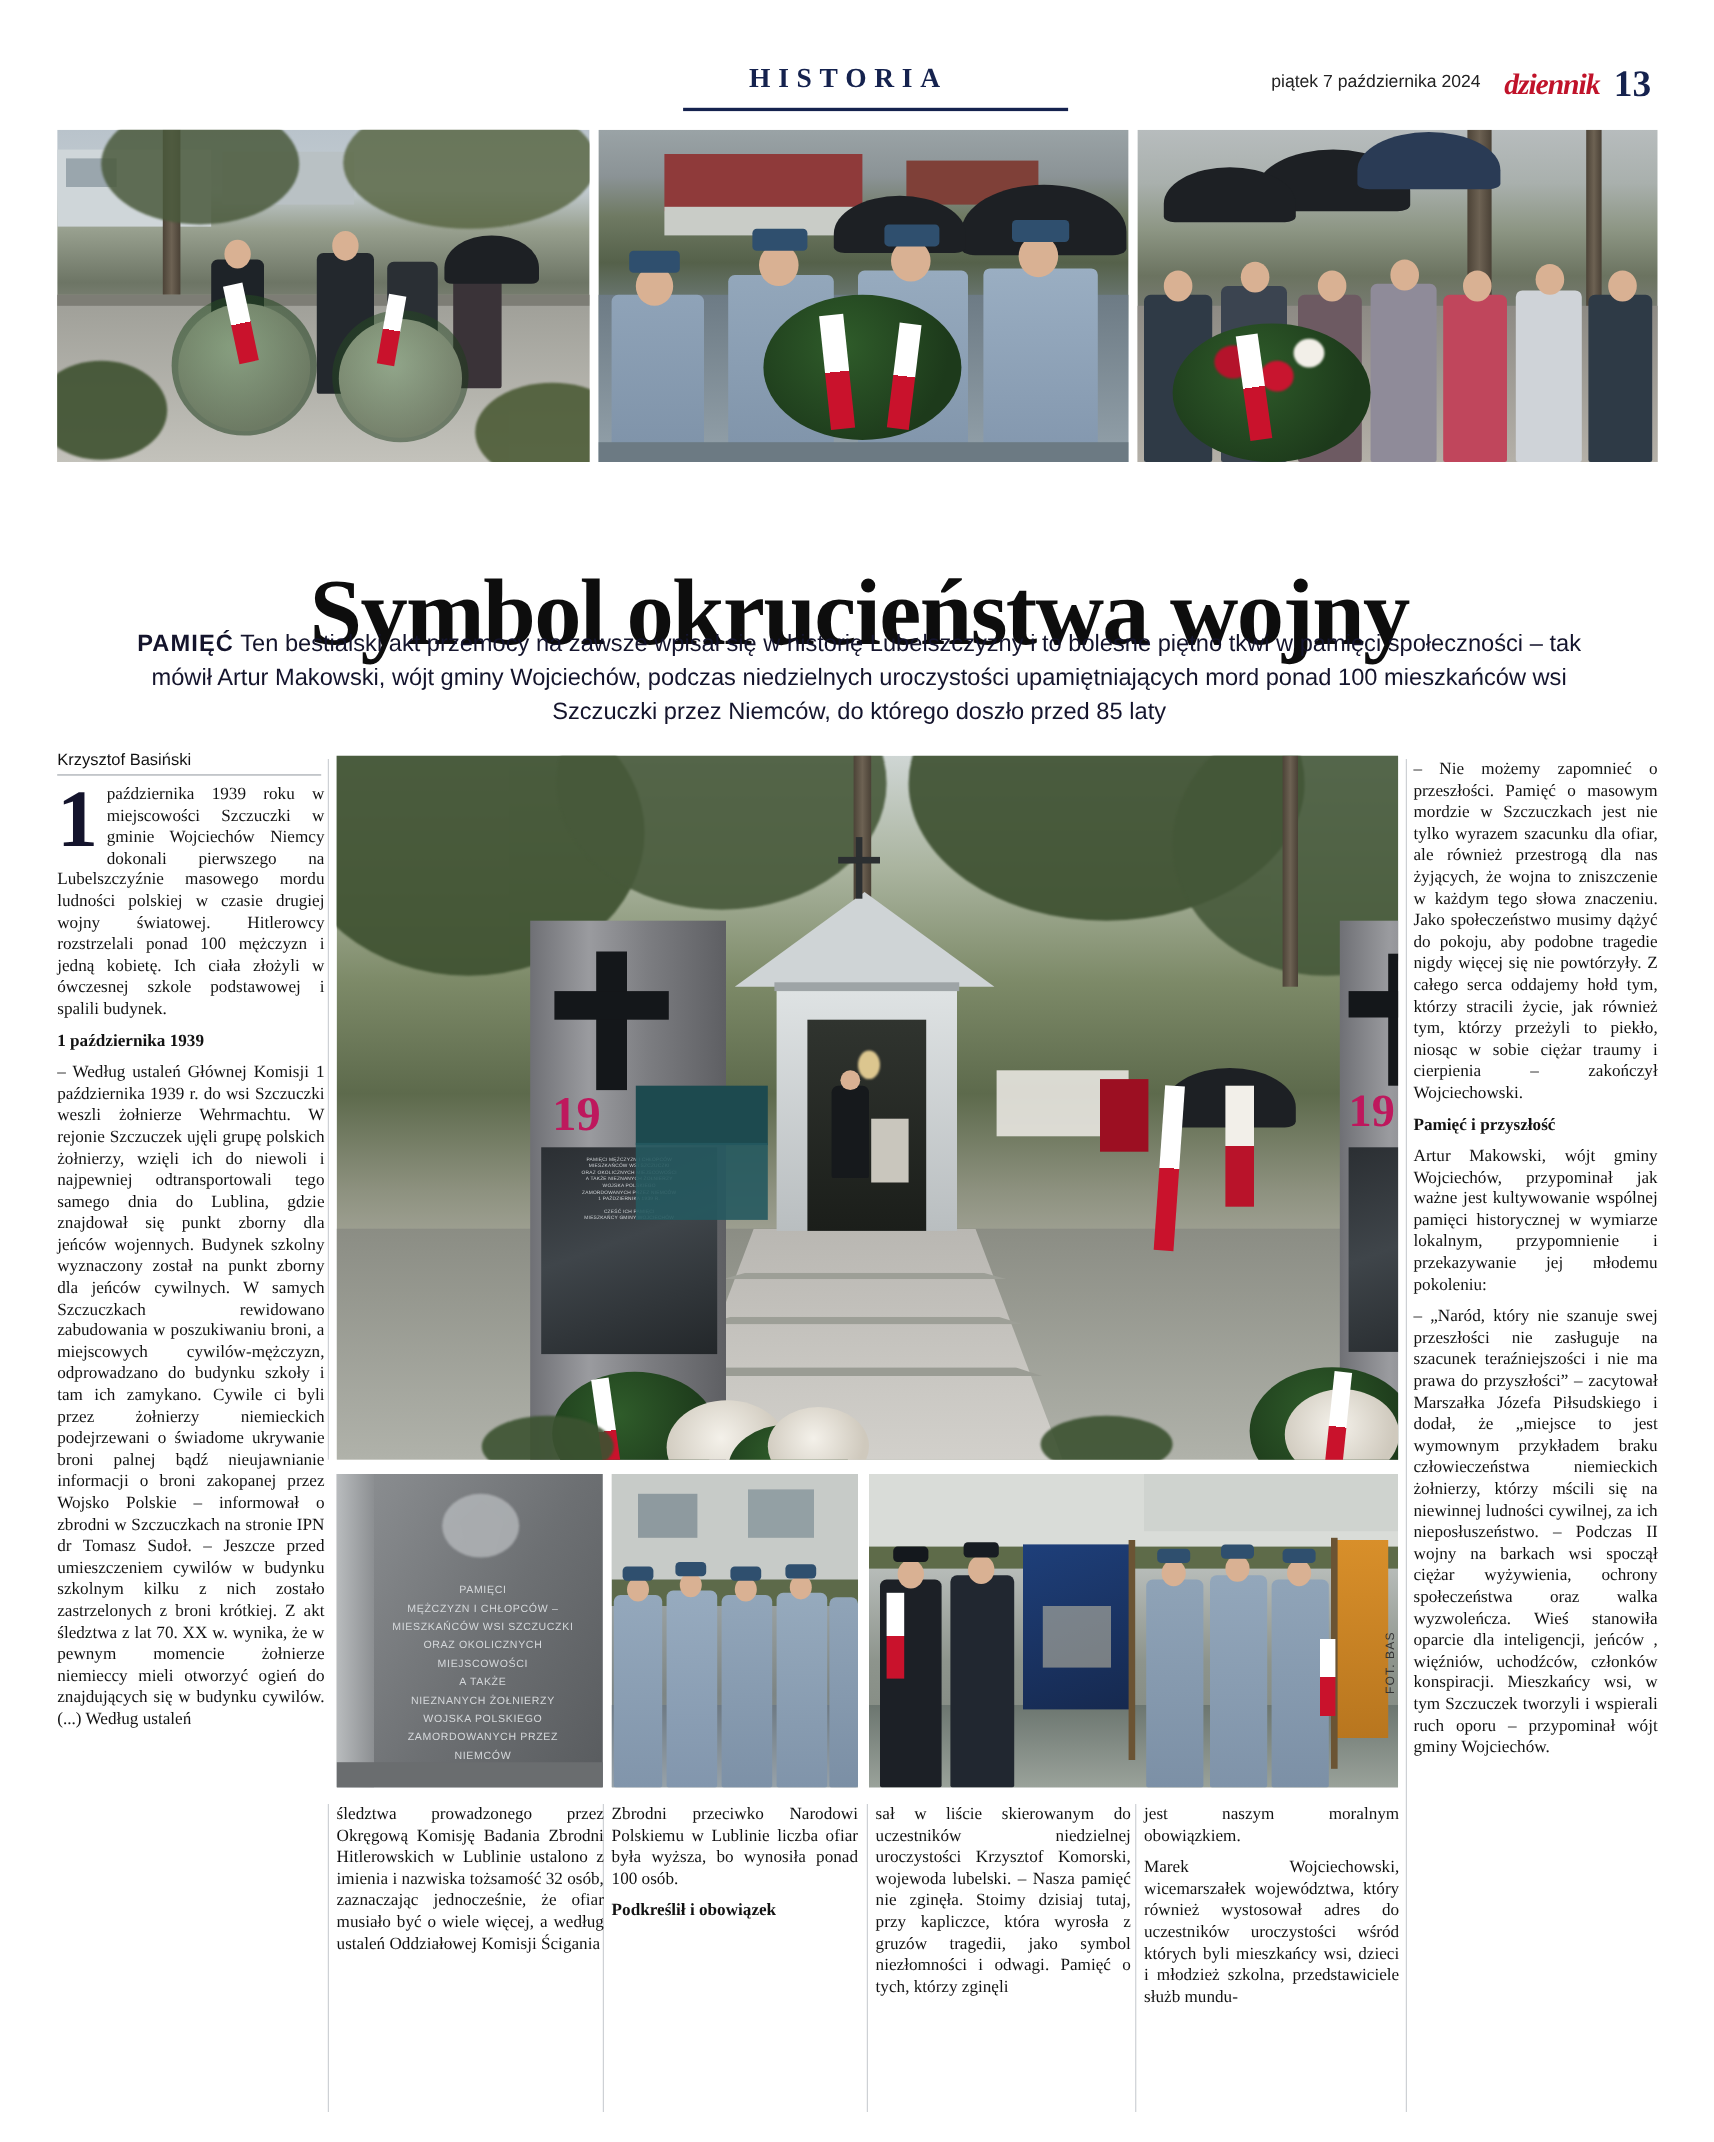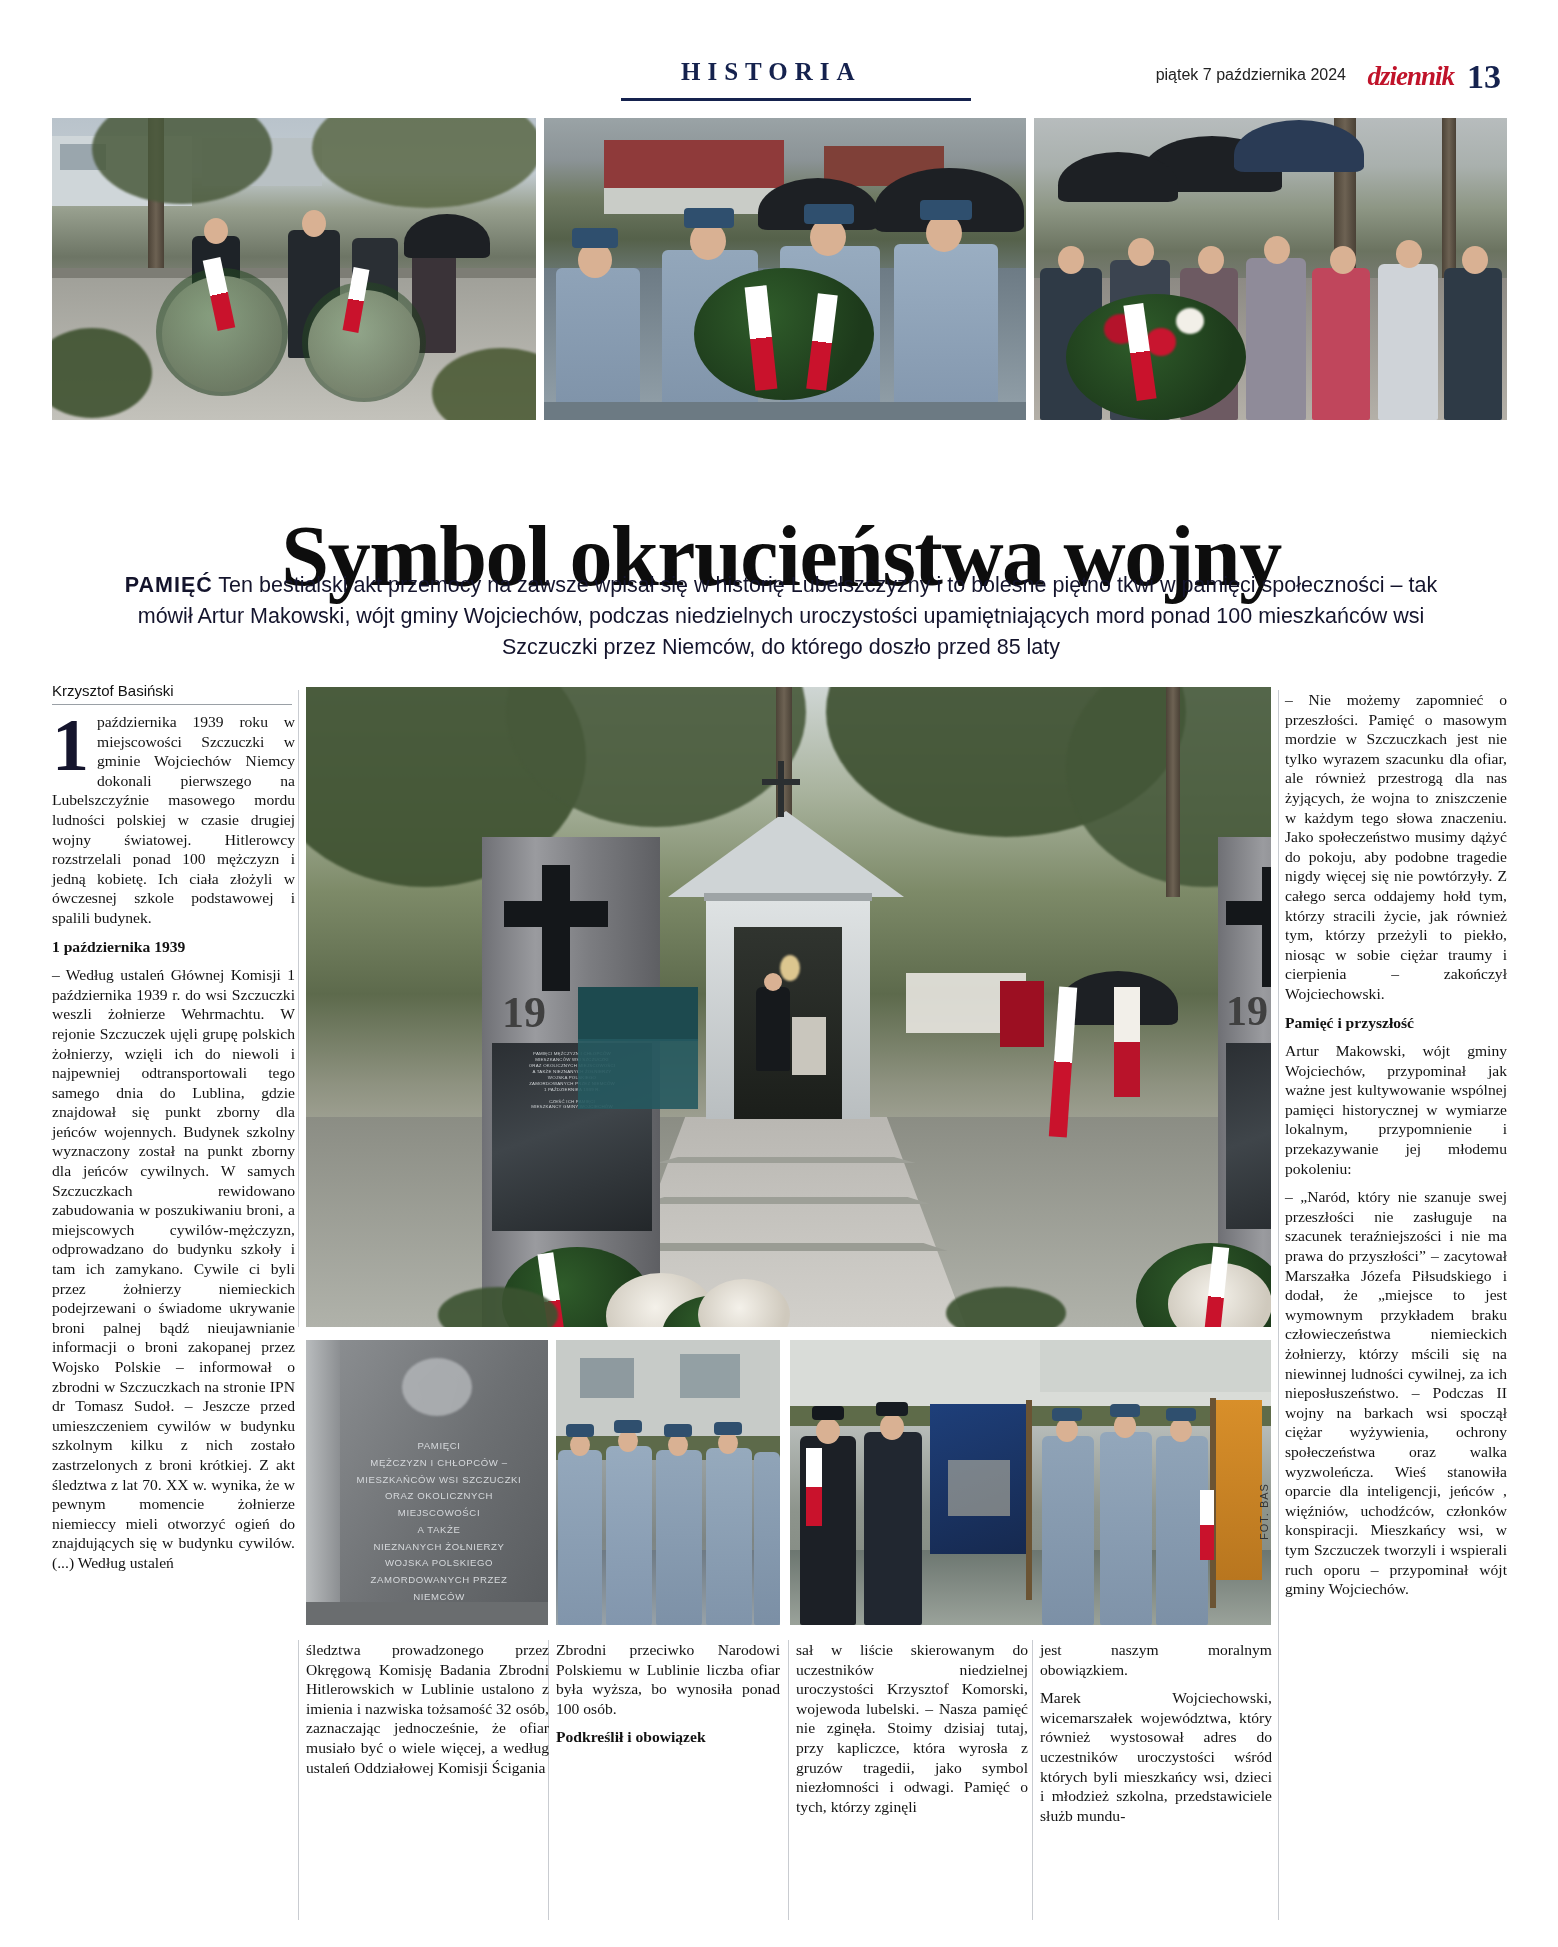--- a/index.html
+++ b/index.html
@@ -70,21 +70,21 @@
 
   
   .mon{position:absolute;background:linear-gradient(to right,#6f7075,#9a9b9f 30%,#7c7d81 60%,#5e5f63);}
   .cross{position:absolute;background:#14171a;}
   .chapel{position:absolute;background:linear-gradient(to bottom,#dfe3e4,#b9bec0);}
   .roof{position:absolute;width:0;height:0;border-left:118px solid transparent;border-right:118px solid transparent;border-bottom:86px solid #cfd4d6;}
   .plaque{position:absolute;background:linear-gradient(160deg,#2b2f33,#3f454a 45%,#23272a);}
   .path{position:absolute;background:linear-gradient(to bottom,#b9b7b2,#d2d0cb);}
   .engrave{position:absolute;font-family:"Liberation Sans",sans-serif;color:#cfd3d6;text-align:center;line-height:1.35;}
 
-  .yeardigits{position:absolute;font-family:"Liberation Serif",serif;font-weight:700;color:#404040;}
+  .yeardigits{position:absolute;font-family:"Liberation Serif",serif;font-weight:700;color:#be185d;}
 </style>
 </head>
 <body>
 
 <div class="page">
 
   <div class="masthead">
     <div class="kicker">HISTORIA</div>
     <div class="ruleL"></div>
     <div class="date">piątek 7 października 2024</div>

